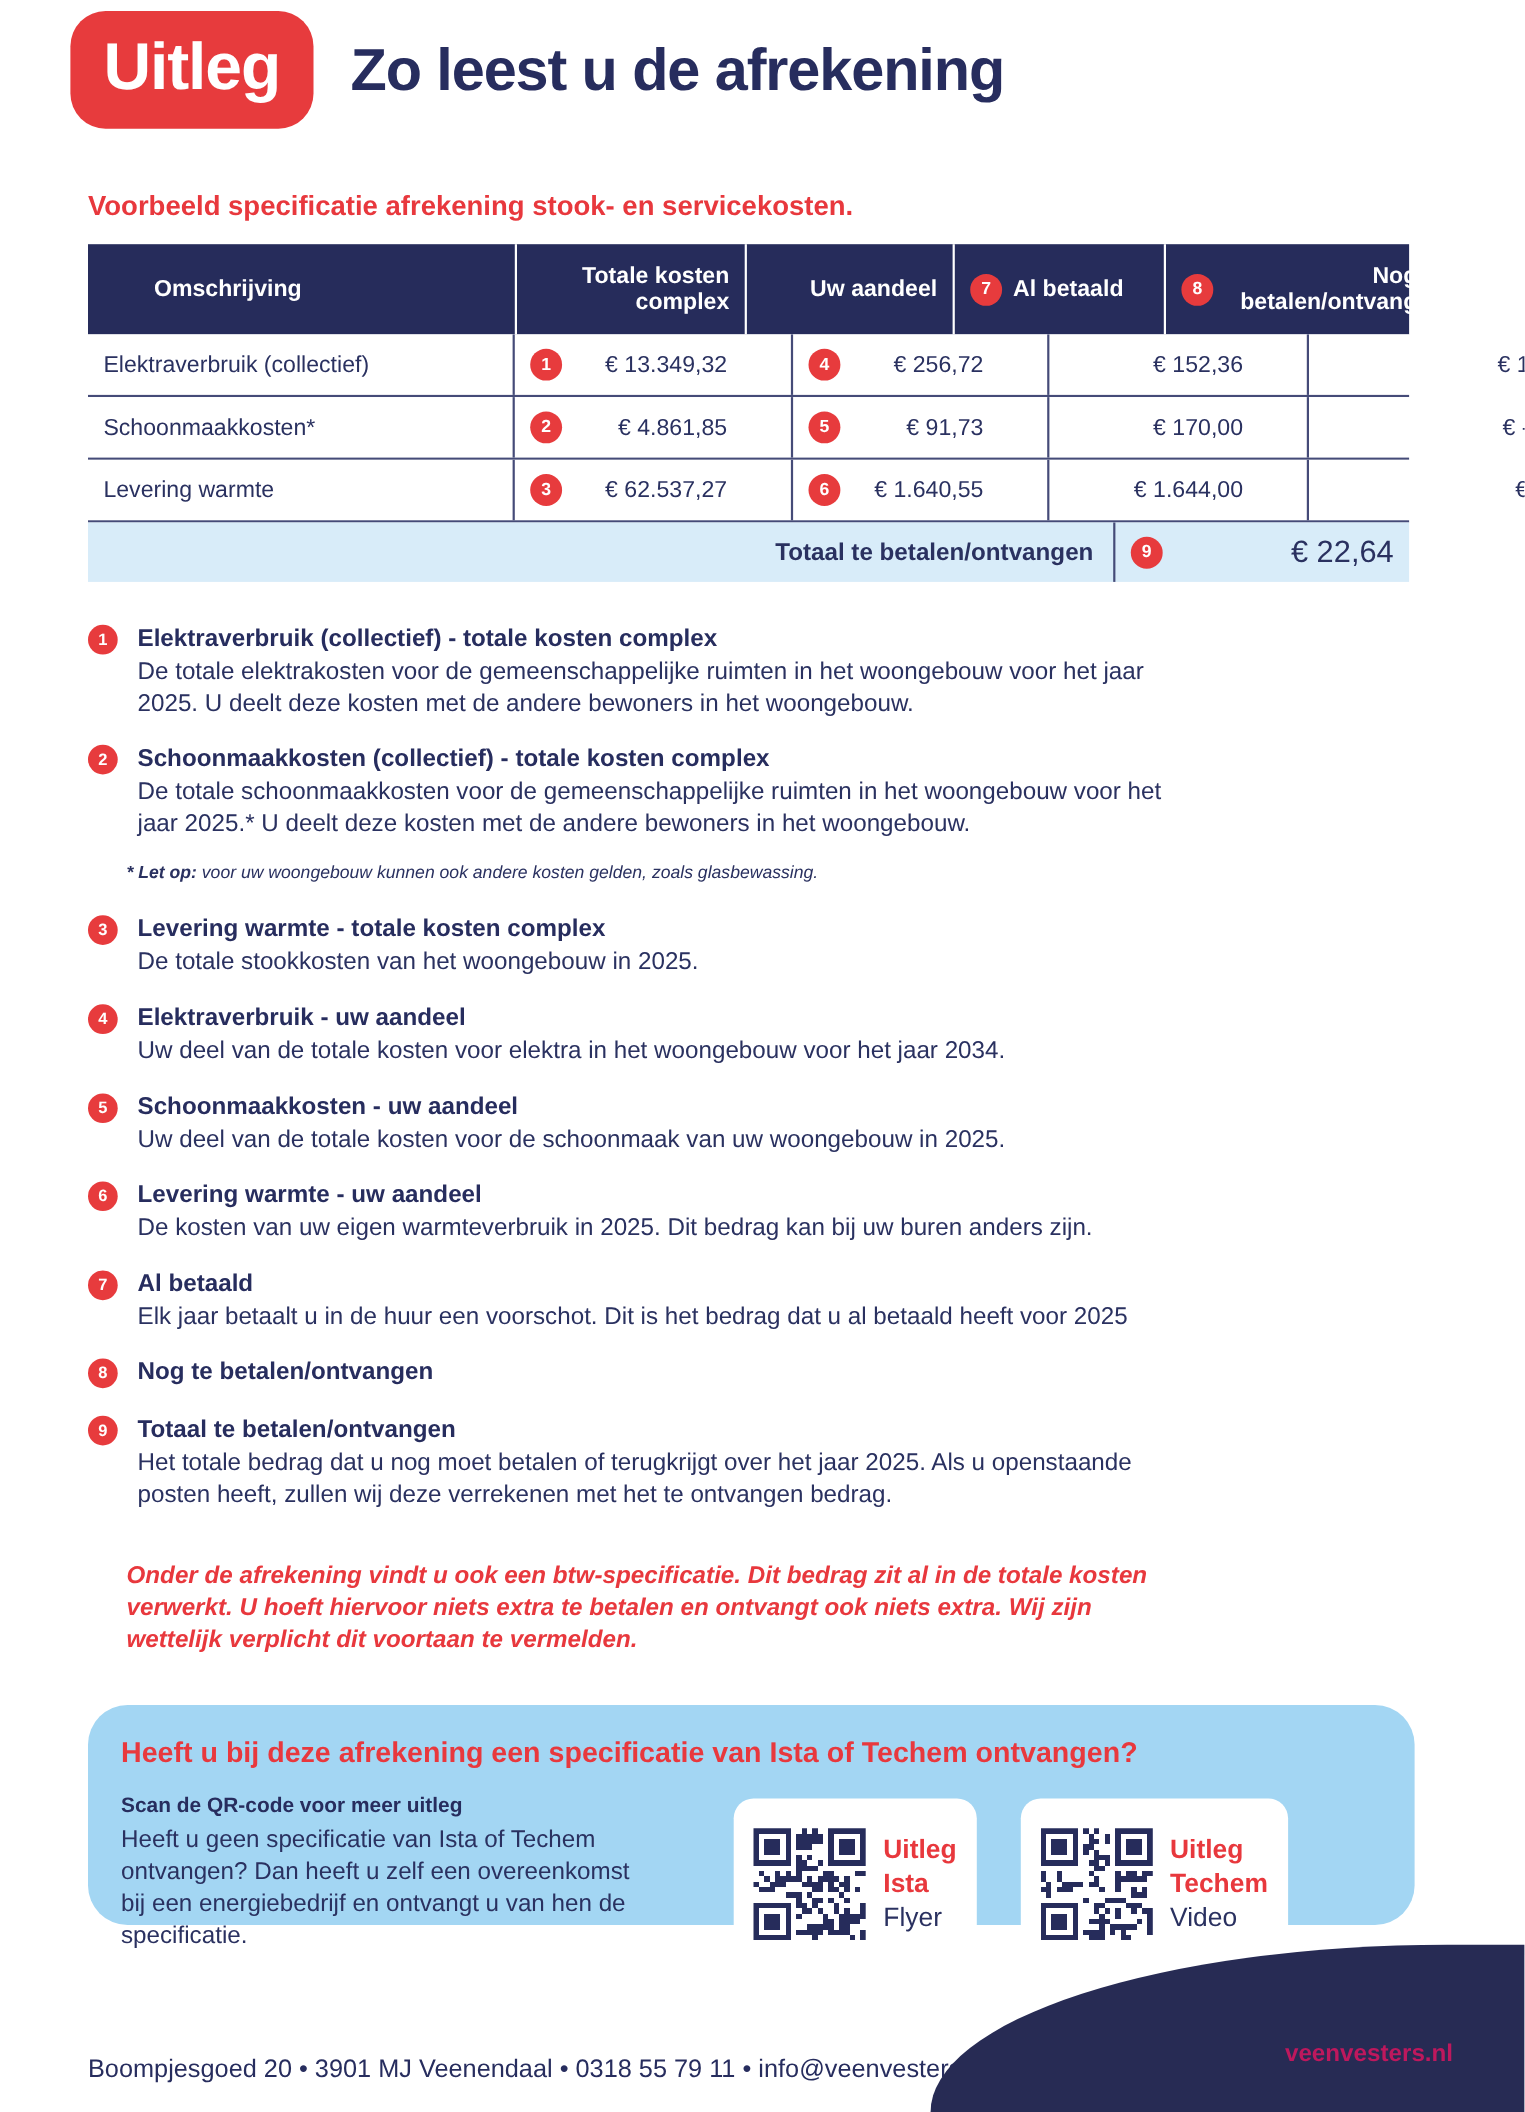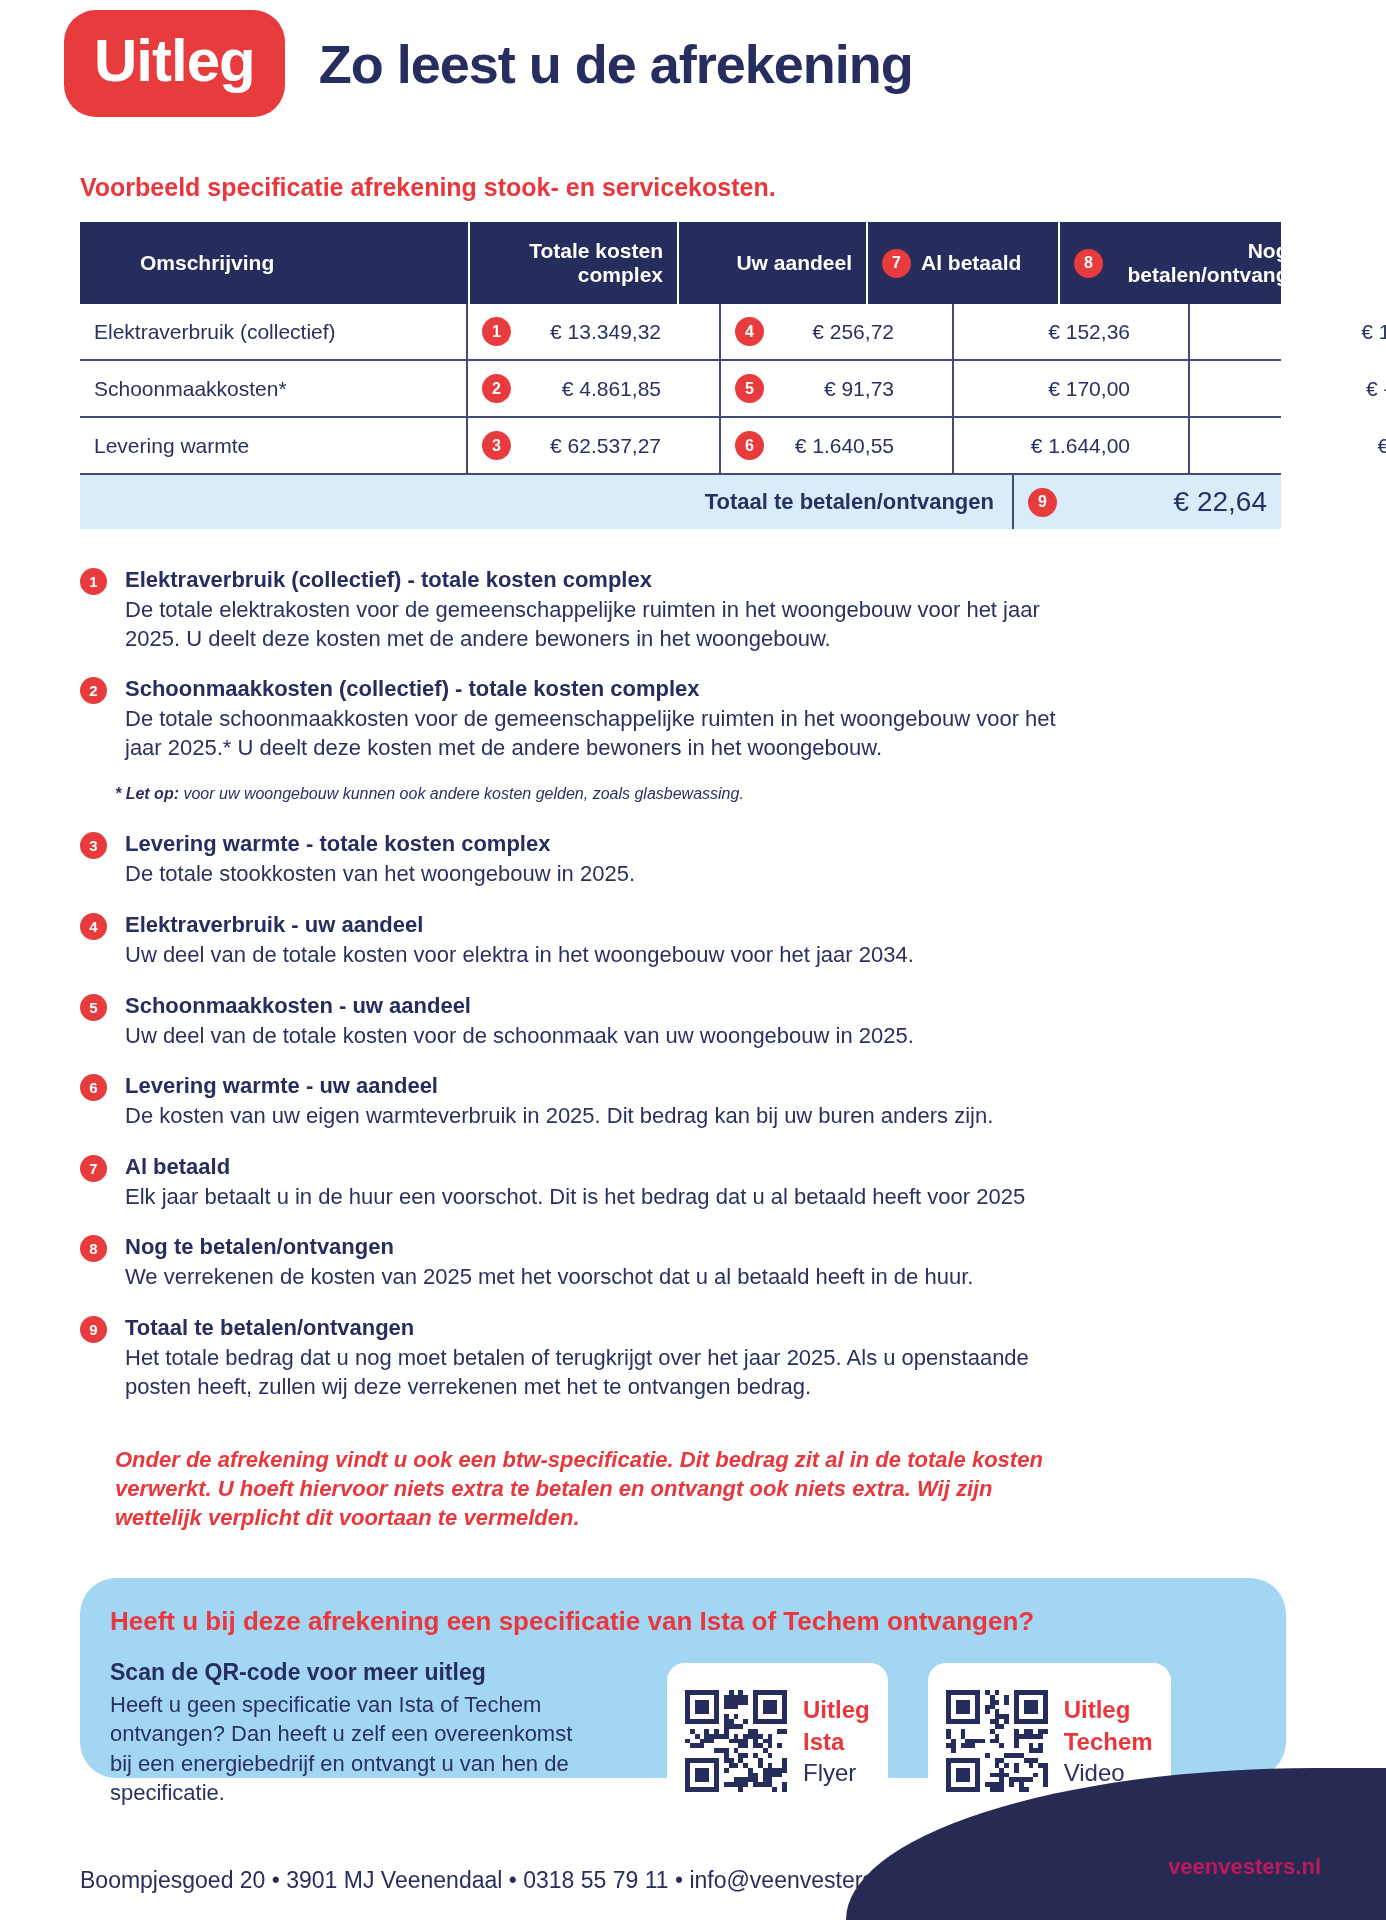--- a/index.html
+++ b/index.html
@@ -72,21 +72,21 @@
     color:#e8383d; font-weight:700; font-style:italic; font-size:22px; line-height:1.32;
   }
   
   .info-box {
     margin:46px 0 0 80px; width:1206px; height:200px;
     background:#a3d6f3; border-radius:36px; padding:28px 30px 24px 30px;
   }
   .info-heading { color:#e8383d; font-weight:800; font-size:26px; }
   .info-body { display:flex; margin-top:22px; }
   .info-text { width:485px; }
-  .info-scan-title { font-weight:800; font-size:23px; color:#272d5e; margin-bottom:4px; }
+  .info-scan-title { font-weight:800; font-size:19px; color:#272d5e; margin-bottom:4px; }
   .info-scan-body { font-size:22px; line-height:1.33; color:#2a3160; }
   .qr-cards { display:flex; gap:40px; margin-left:72px; margin-top:4px; }
   .qr-card {
     background:#ffffff; border-radius:18px; padding:14px 18px;
     display:flex; align-items:center; gap:16px; height:156px;
   }
   .qr-card svg { width:102px; height:102px; display:block; }
   .qr-labels { font-size:24px; line-height:1.3; }
   .qr-l1, .qr-l2 { color:#e8383d; font-weight:800; }
   .qr-l3 { color:#2a3160; font-weight:400; }
@@ -262,21 +262,20 @@
     <div class="exp-text">
       <div class="exp-title">Al betaald</div>
       <div class="exp-body">Elk jaar betaalt u in de huur een voorschot. Dit is het bedrag dat u al betaald heeft voor 2025</div>
     </div>
   </div>
 
   <div class="exp-item">
     <span class="badge">8</span>
     <div class="exp-text">
       <div class="exp-title">Nog te betalen/ontvangen</div>
-      <div class="exp-body">We verrekenen de kosten van 2025 met het voorschot dat u al betaald heeft in de huur.</div>
     </div>
   </div>
 
   <div class="exp-item">
     <span class="badge">9</span>
     <div class="exp-text">
       <div class="exp-title">Totaal te betalen/ontvangen</div>
       <div class="exp-body">Het totale bedrag dat u nog moet betalen of terugkrijgt over het jaar 2025. Als u openstaande posten heeft, zullen wij deze verrekenen met het te ontvangen bedrag.</div>
     </div>
   </div>

